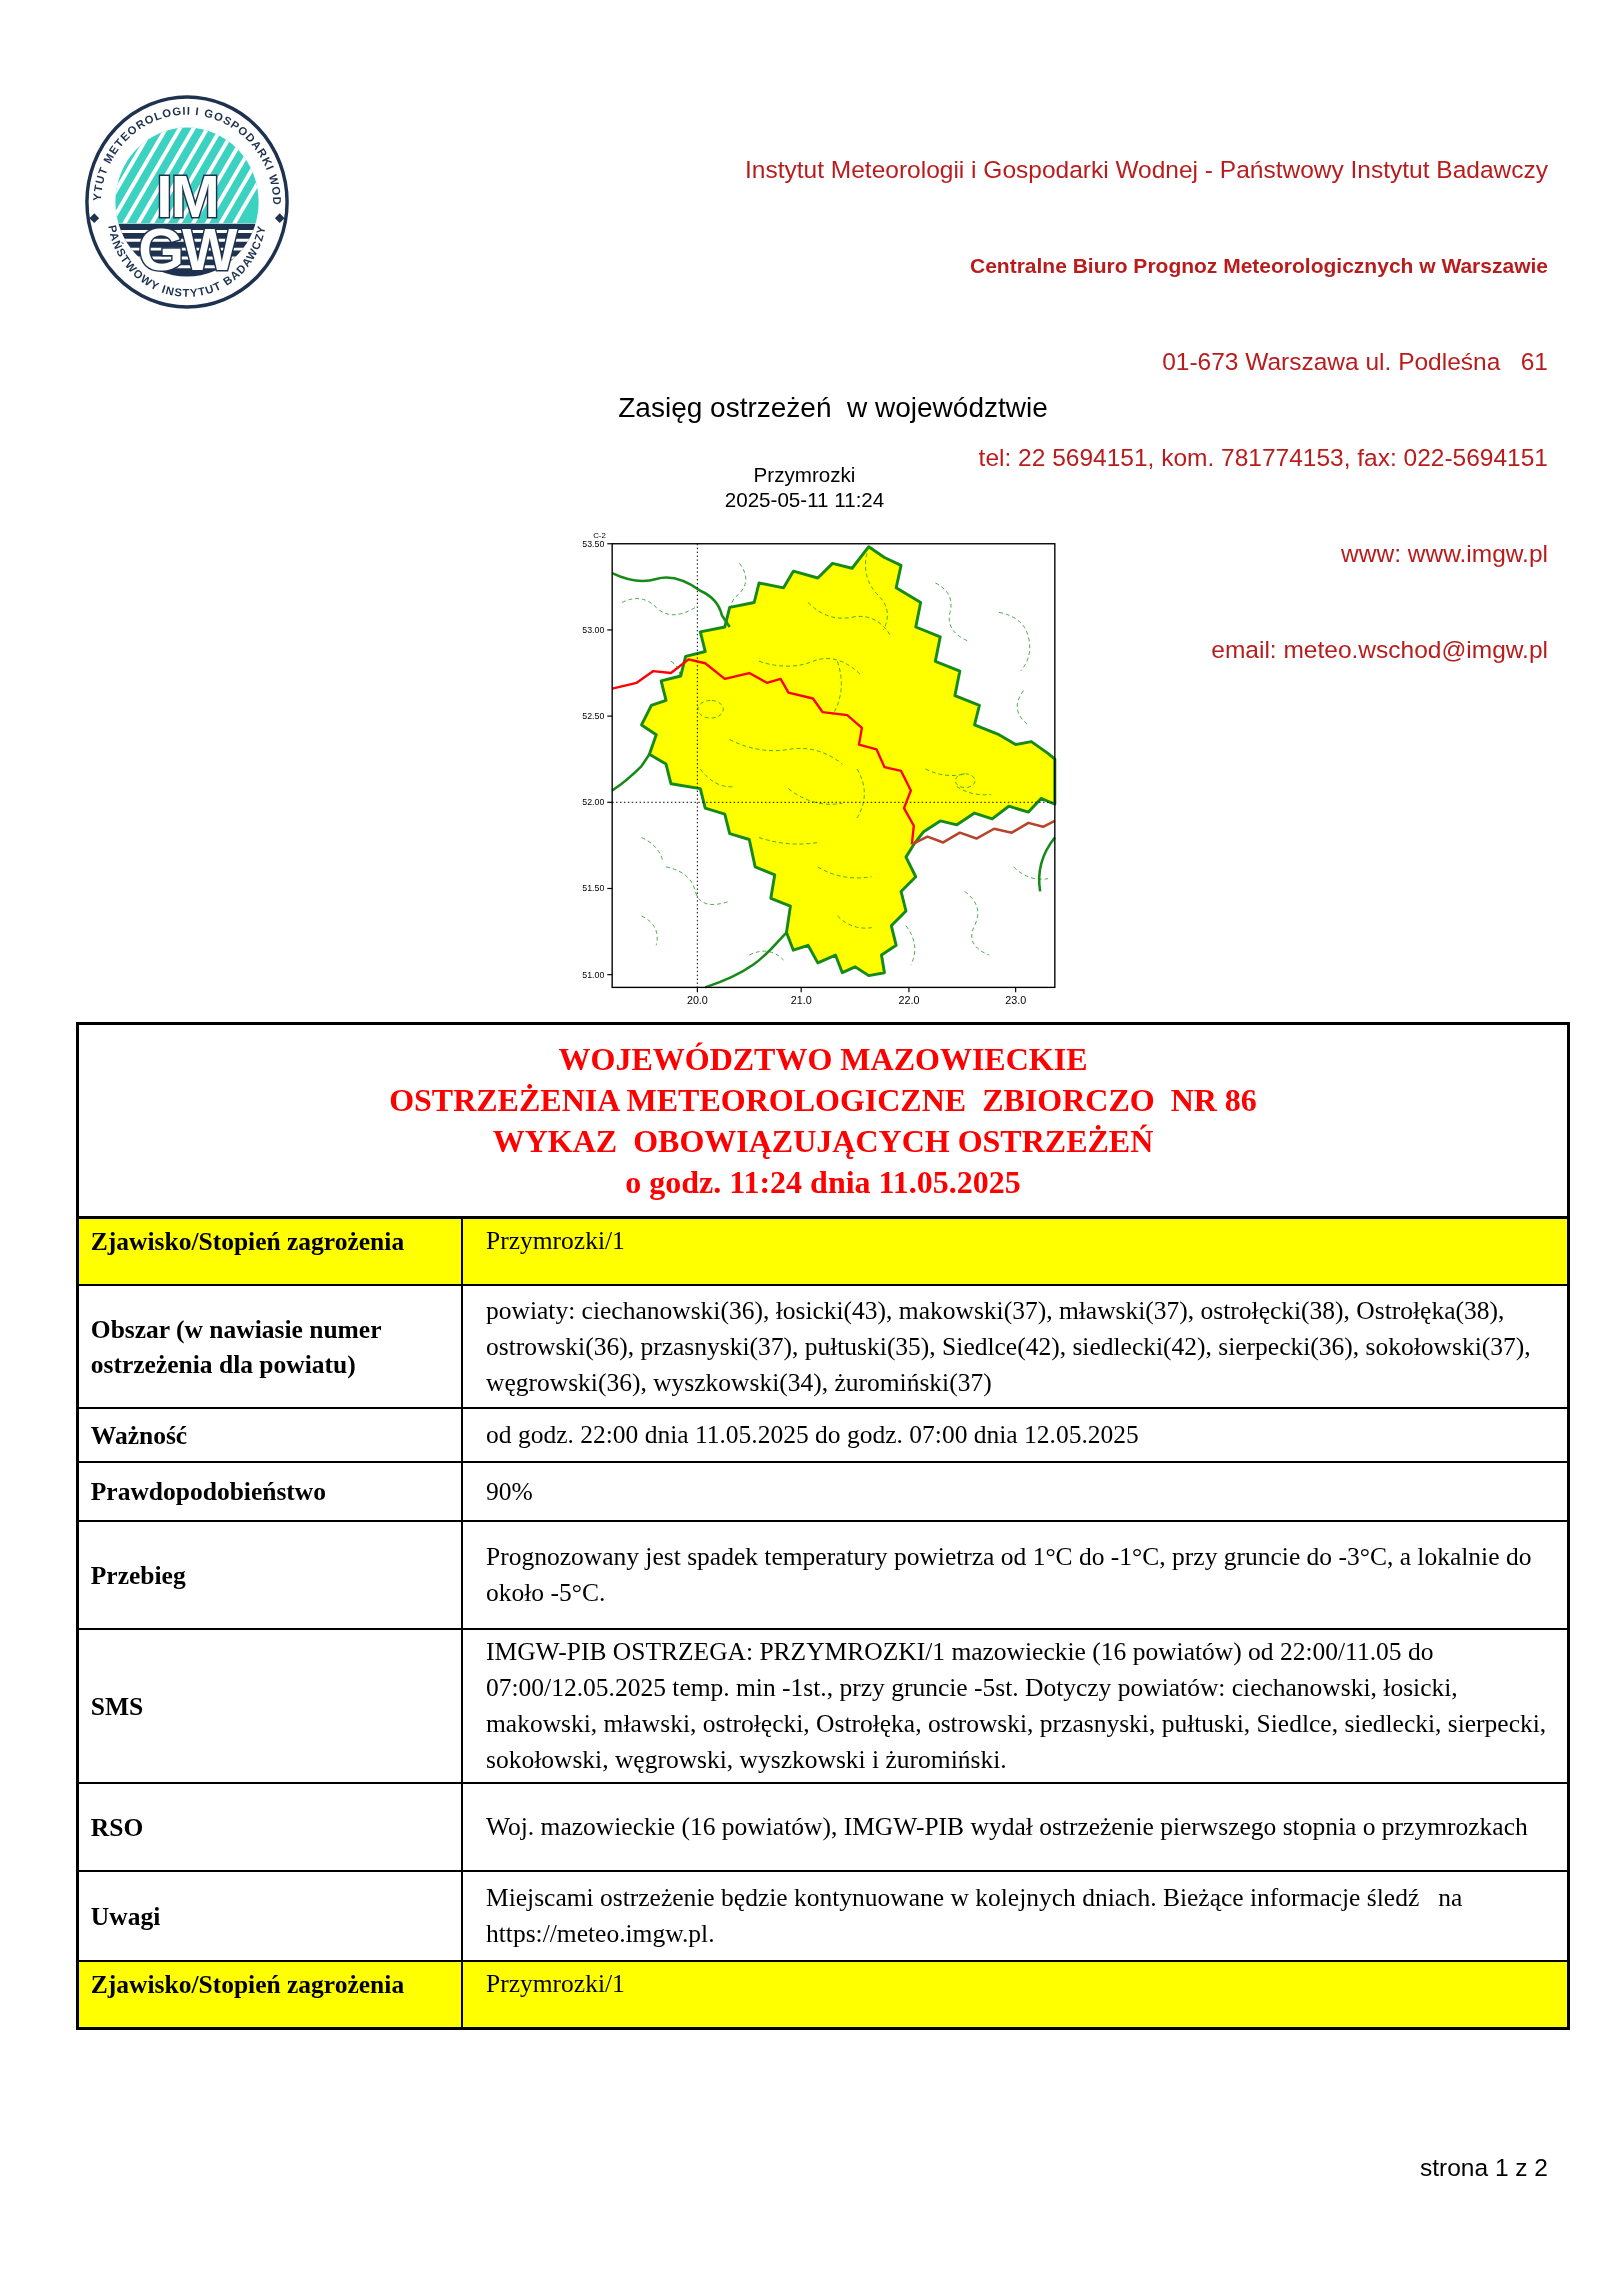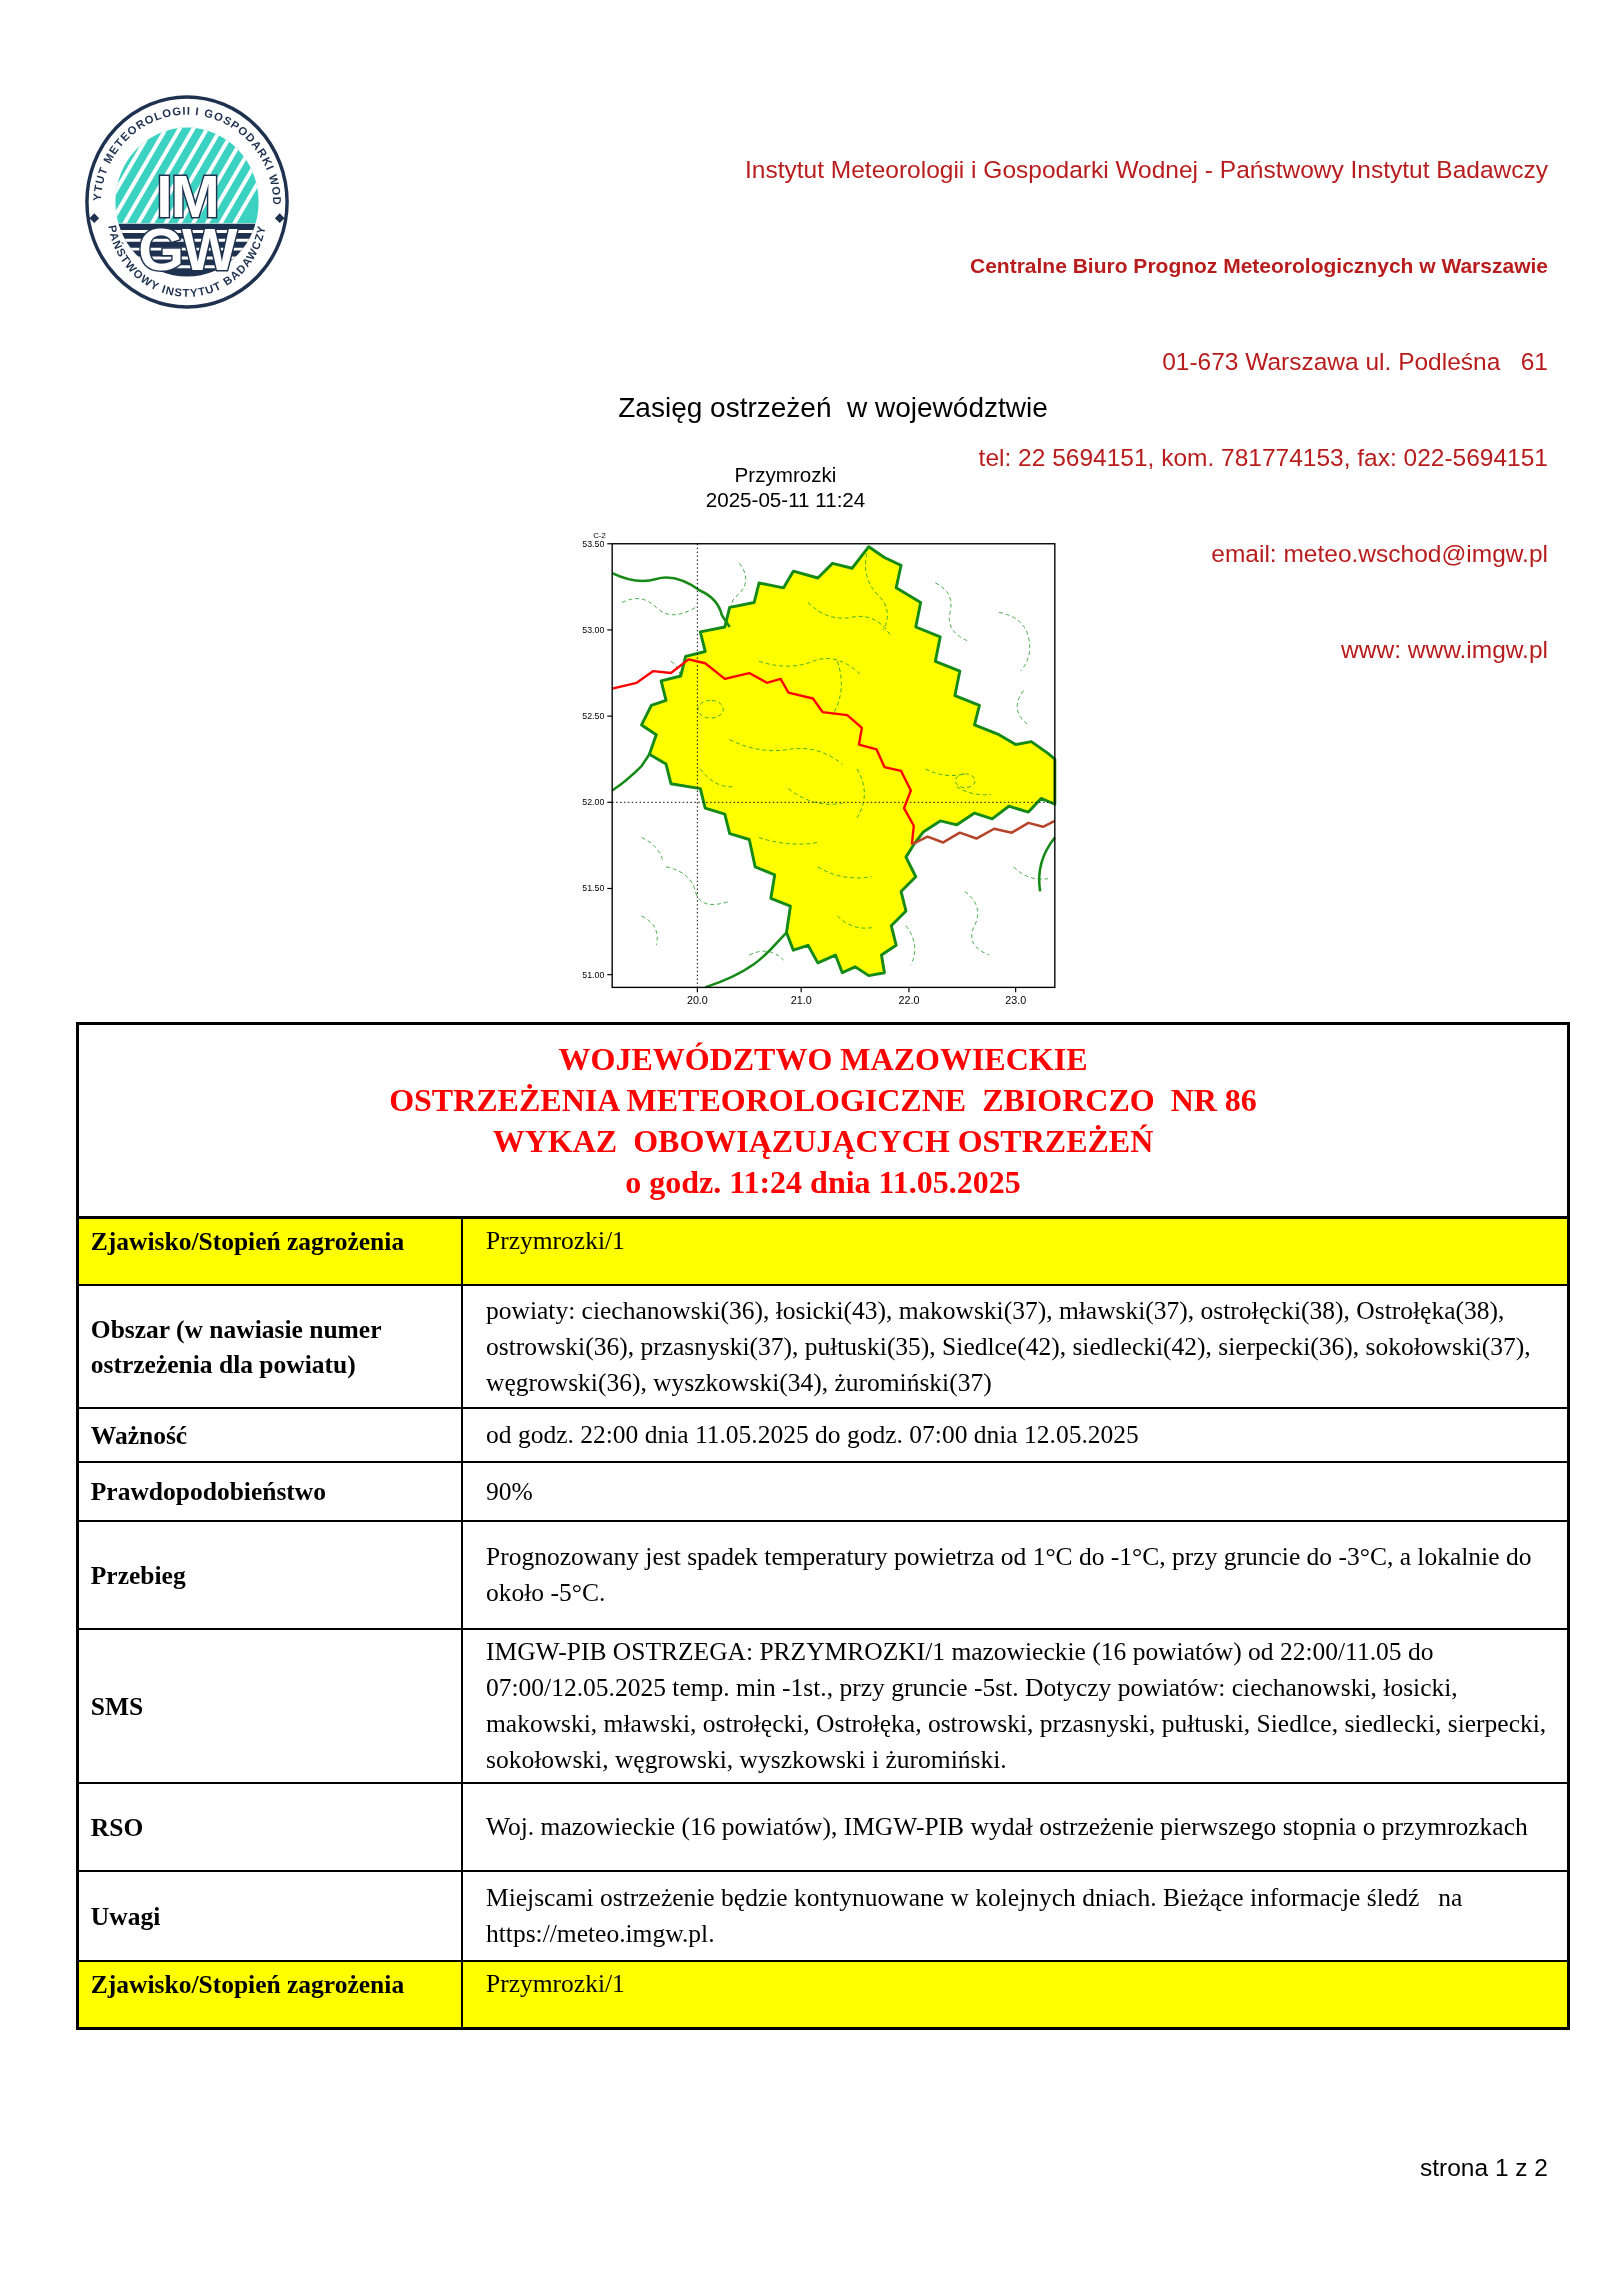--- a/index.html
+++ b/index.html
@@ -14,21 +14,21 @@
     position:absolute;top:90px;right:72px;text-align:right;
     font-size:24.5px;line-height:32px;color:#b91c1c;white-space:pre-wrap;
   }
   .contact .bold{font-weight:bold;font-size:21px;}
   
   .page-title{
     position:absolute;left:294px;top:392px;width:1078px;text-align:center;
     font-size:28px;color:#000;white-space:pre-wrap;
   }
   .map-caption{
-    position:absolute;left:564px;top:463px;width:443px;text-align:center;
+    position:absolute;left:583px;top:463px;width:443px;text-align:center;
     font-size:20.6px;line-height:24.5px;color:#000;
   }
   .map-wrap{position:absolute;left:573px;top:524px;width:521px;height:490px;}
   
   .warn-table{
     position:absolute;left:76px;top:1022px;width:1494px;
     border-collapse:collapse;table-layout:fixed;
     font-family:"Liberation Serif",serif;font-size:25.5px;color:#000;
   }
   .warn-table td{border:2px solid #000;vertical-align:middle;padding:3.9px 9.8px 3.9px 11.8px;}
@@ -101,22 +101,22 @@
     <rect x="8" y="124" width="7" height="7" fill="#1E3250" transform="rotate(45 11.5 127.5)"></rect>
     <rect x="197" y="124" width="7" height="7" fill="#1E3250" transform="rotate(45 200.5 127.5)"></rect>
   </svg>
 </div>
 
 <div class="contact">
   <div>Instytut Meteorologii i Gospodarki Wodnej - Państwowy Instytut Badawczy</div>
   <div class="bold">Centralne Biuro Prognoz Meteorologicznych w Warszawie</div>
   <div>01-673 Warszawa ul. Podleśna   61</div>
   <div>tel: 22 5694151, kom. 781774153, fax: 022-5694151</div>
+  <div>www: www.imgw.pl</div>
   <div>email: meteo.wschod@imgw.pl</div>
-  <div>www: www.imgw.pl</div>
 </div>
 
 <div class="page-title">Zasięg ostrzeżeń  w województwie</div>
 
 <div class="map-caption">
   <div>Przymrozki</div>
   <div>2025-05-11 11:24</div>
 </div>
 
 <div class="map-wrap">

